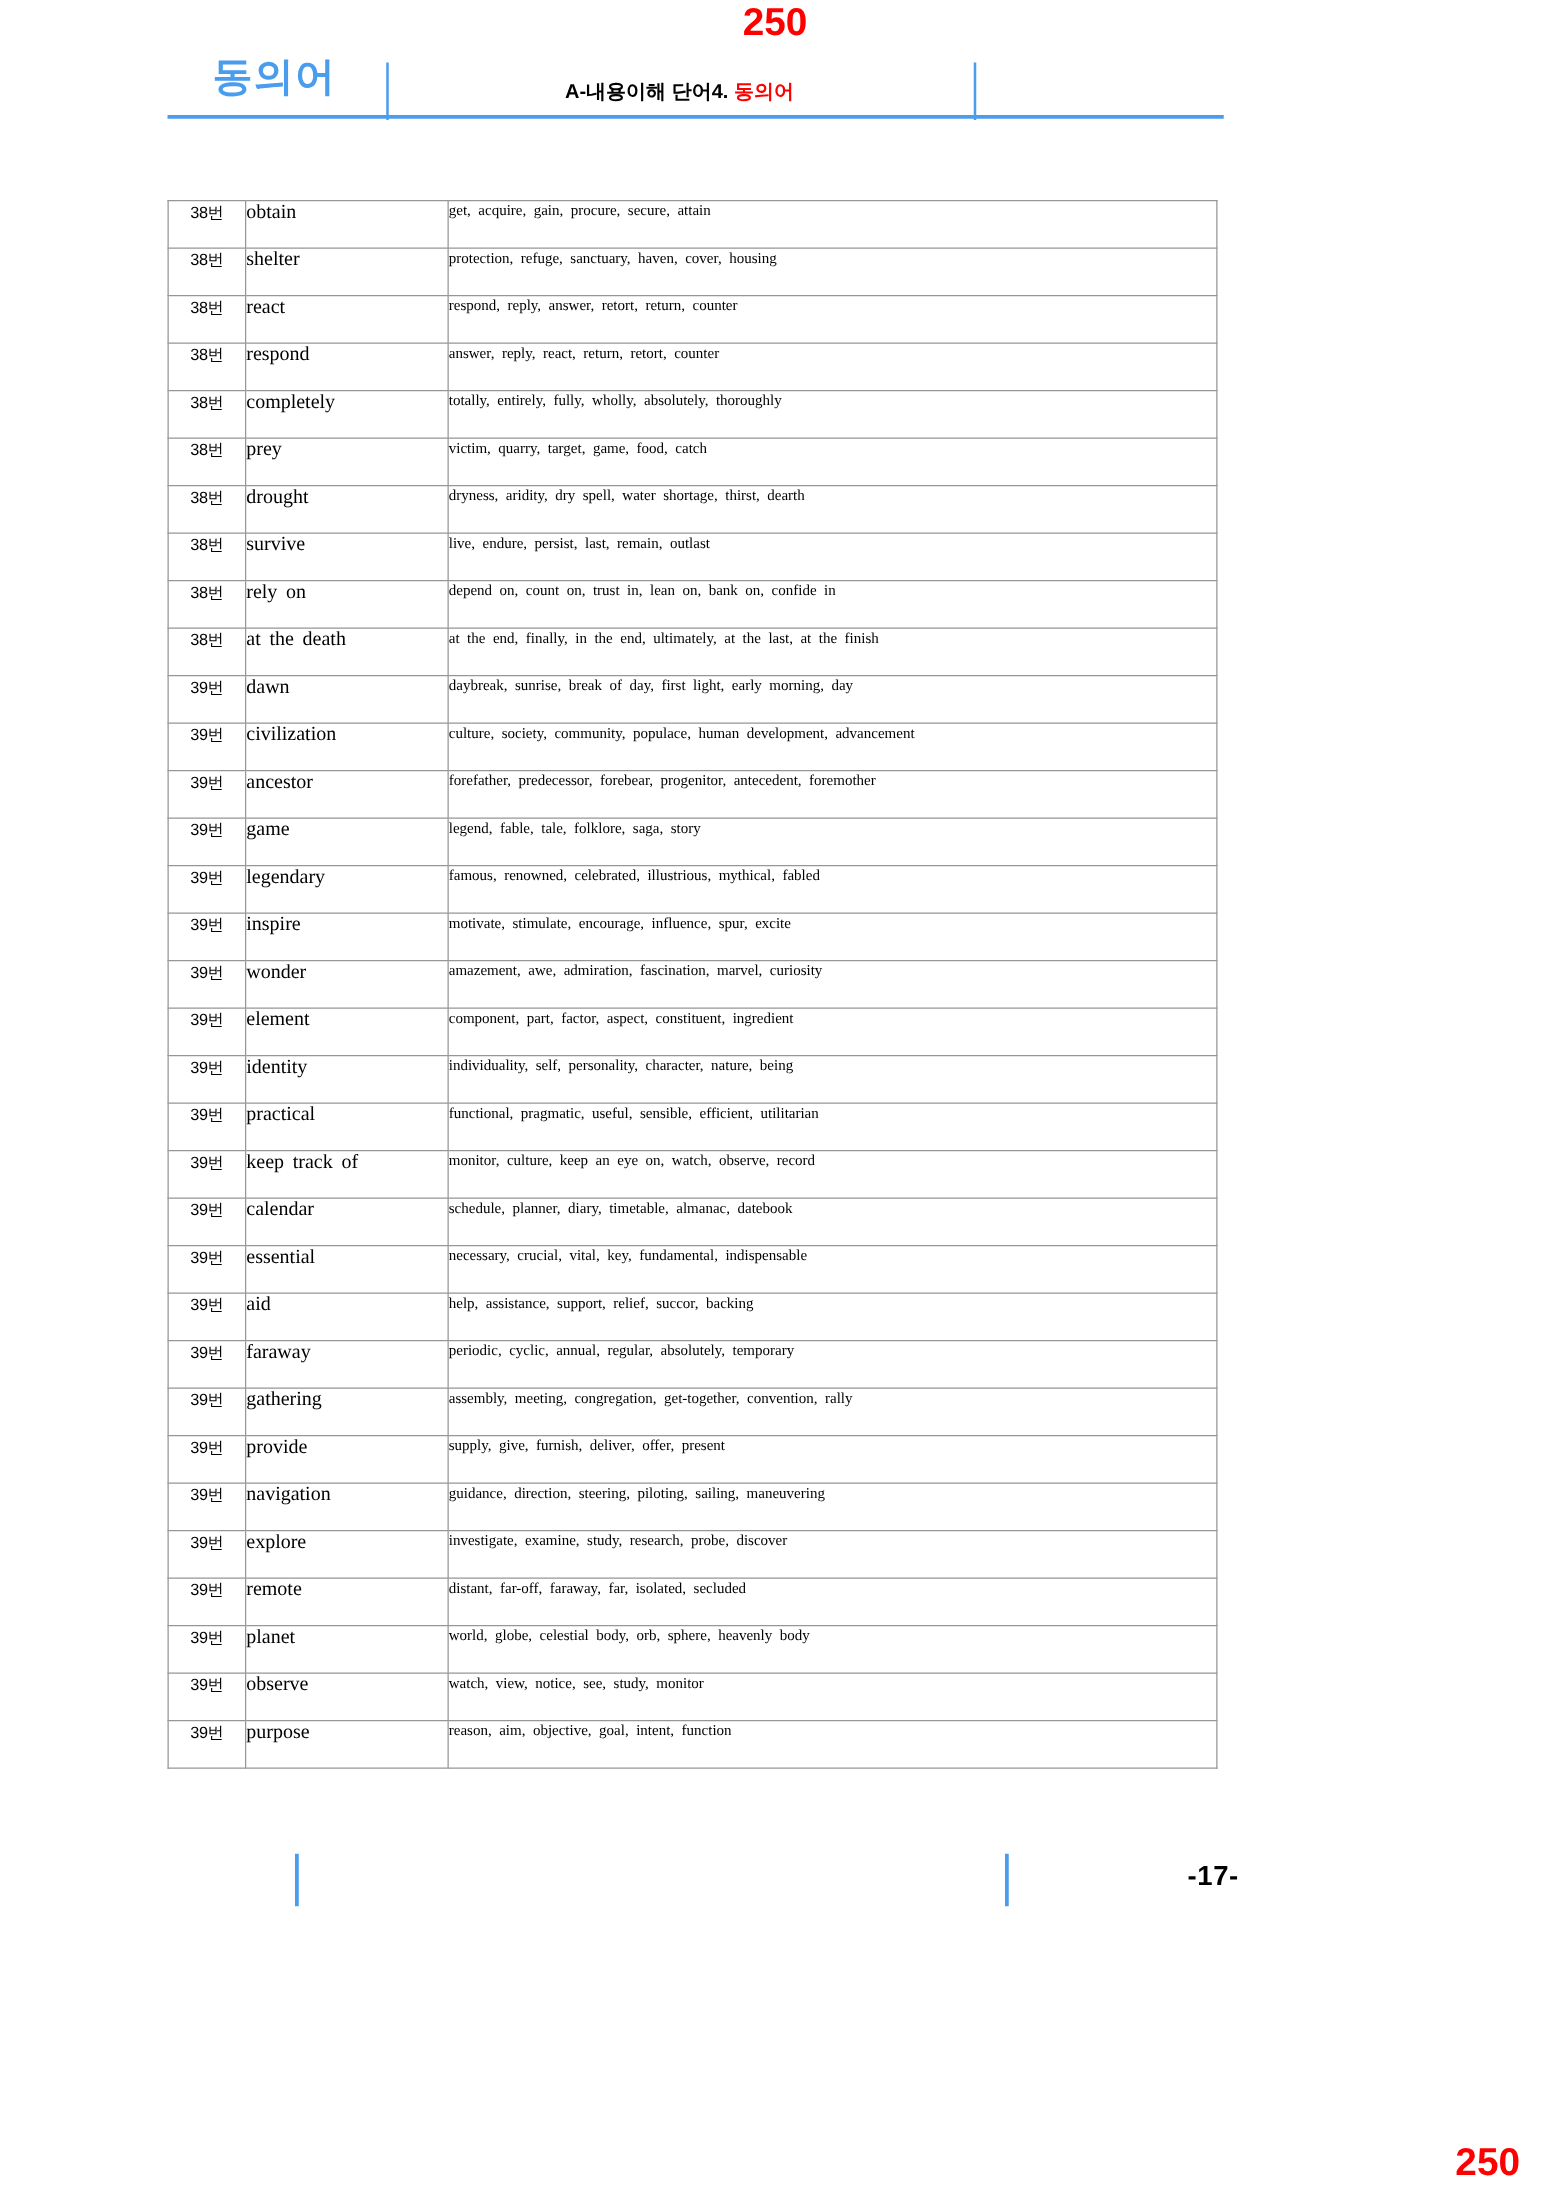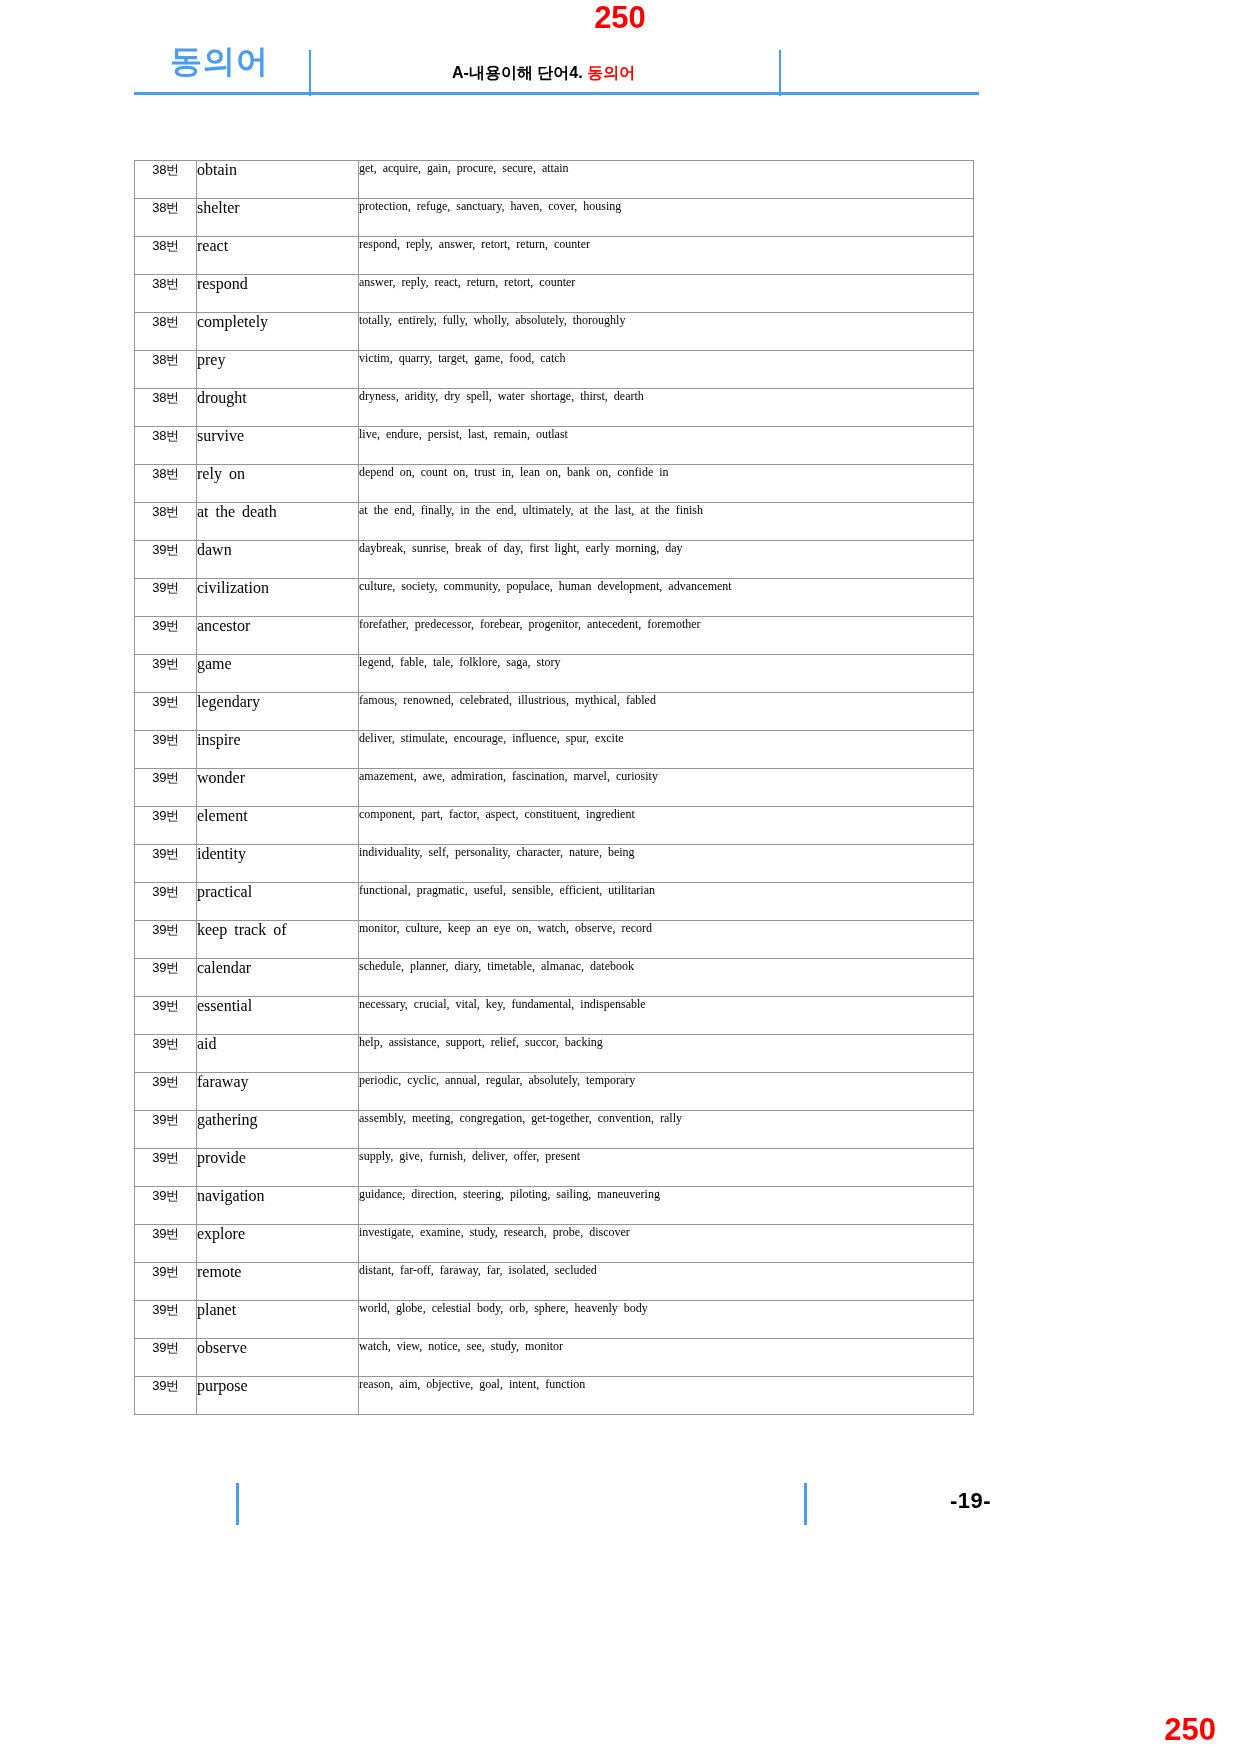--- a/index.html
+++ b/index.html
@@ -239,21 +239,21 @@
           <td class="c-syn">legend, fable, tale, folklore, saga, story</td>
         </tr>
         <tr>
           <td class="c-no">39번</td>
           <td class="c-word">legendary</td>
           <td class="c-syn">famous, renowned, celebrated, illustrious, mythical, fabled</td>
         </tr>
         <tr>
           <td class="c-no">39번</td>
           <td class="c-word">inspire</td>
-          <td class="c-syn">deliver, stimulate, encourage, influence, spur, excite</td>
+          <td class="c-syn">motivate, stimulate, encourage, influence, spur, excite</td>
         </tr>
         <tr>
           <td class="c-no">39번</td>
           <td class="c-word">wonder</td>
           <td class="c-syn">amazement, awe, admiration, fascination, marvel, curiosity</td>
         </tr>
         <tr>
           <td class="c-no">39번</td>
           <td class="c-word">element</td>
           <td class="c-syn">component, part, factor, aspect, constituent, ingredient</td>
@@ -332,14 +332,14 @@
           <td class="c-no">39번</td>
           <td class="c-word">purpose</td>
           <td class="c-syn">reason, aim, objective, goal, intent, function</td>
         </tr>
       </tbody>
   </table>
 </div>
 
 <div class="foot-bar foot-bar-left"></div>
 <div class="foot-bar foot-bar-right"></div>
-<div class="foot-page">-19-</div>
+<div class="foot-page">-17-</div>
 <div class="bottom-marker">250</div>
 
 </body></html>

